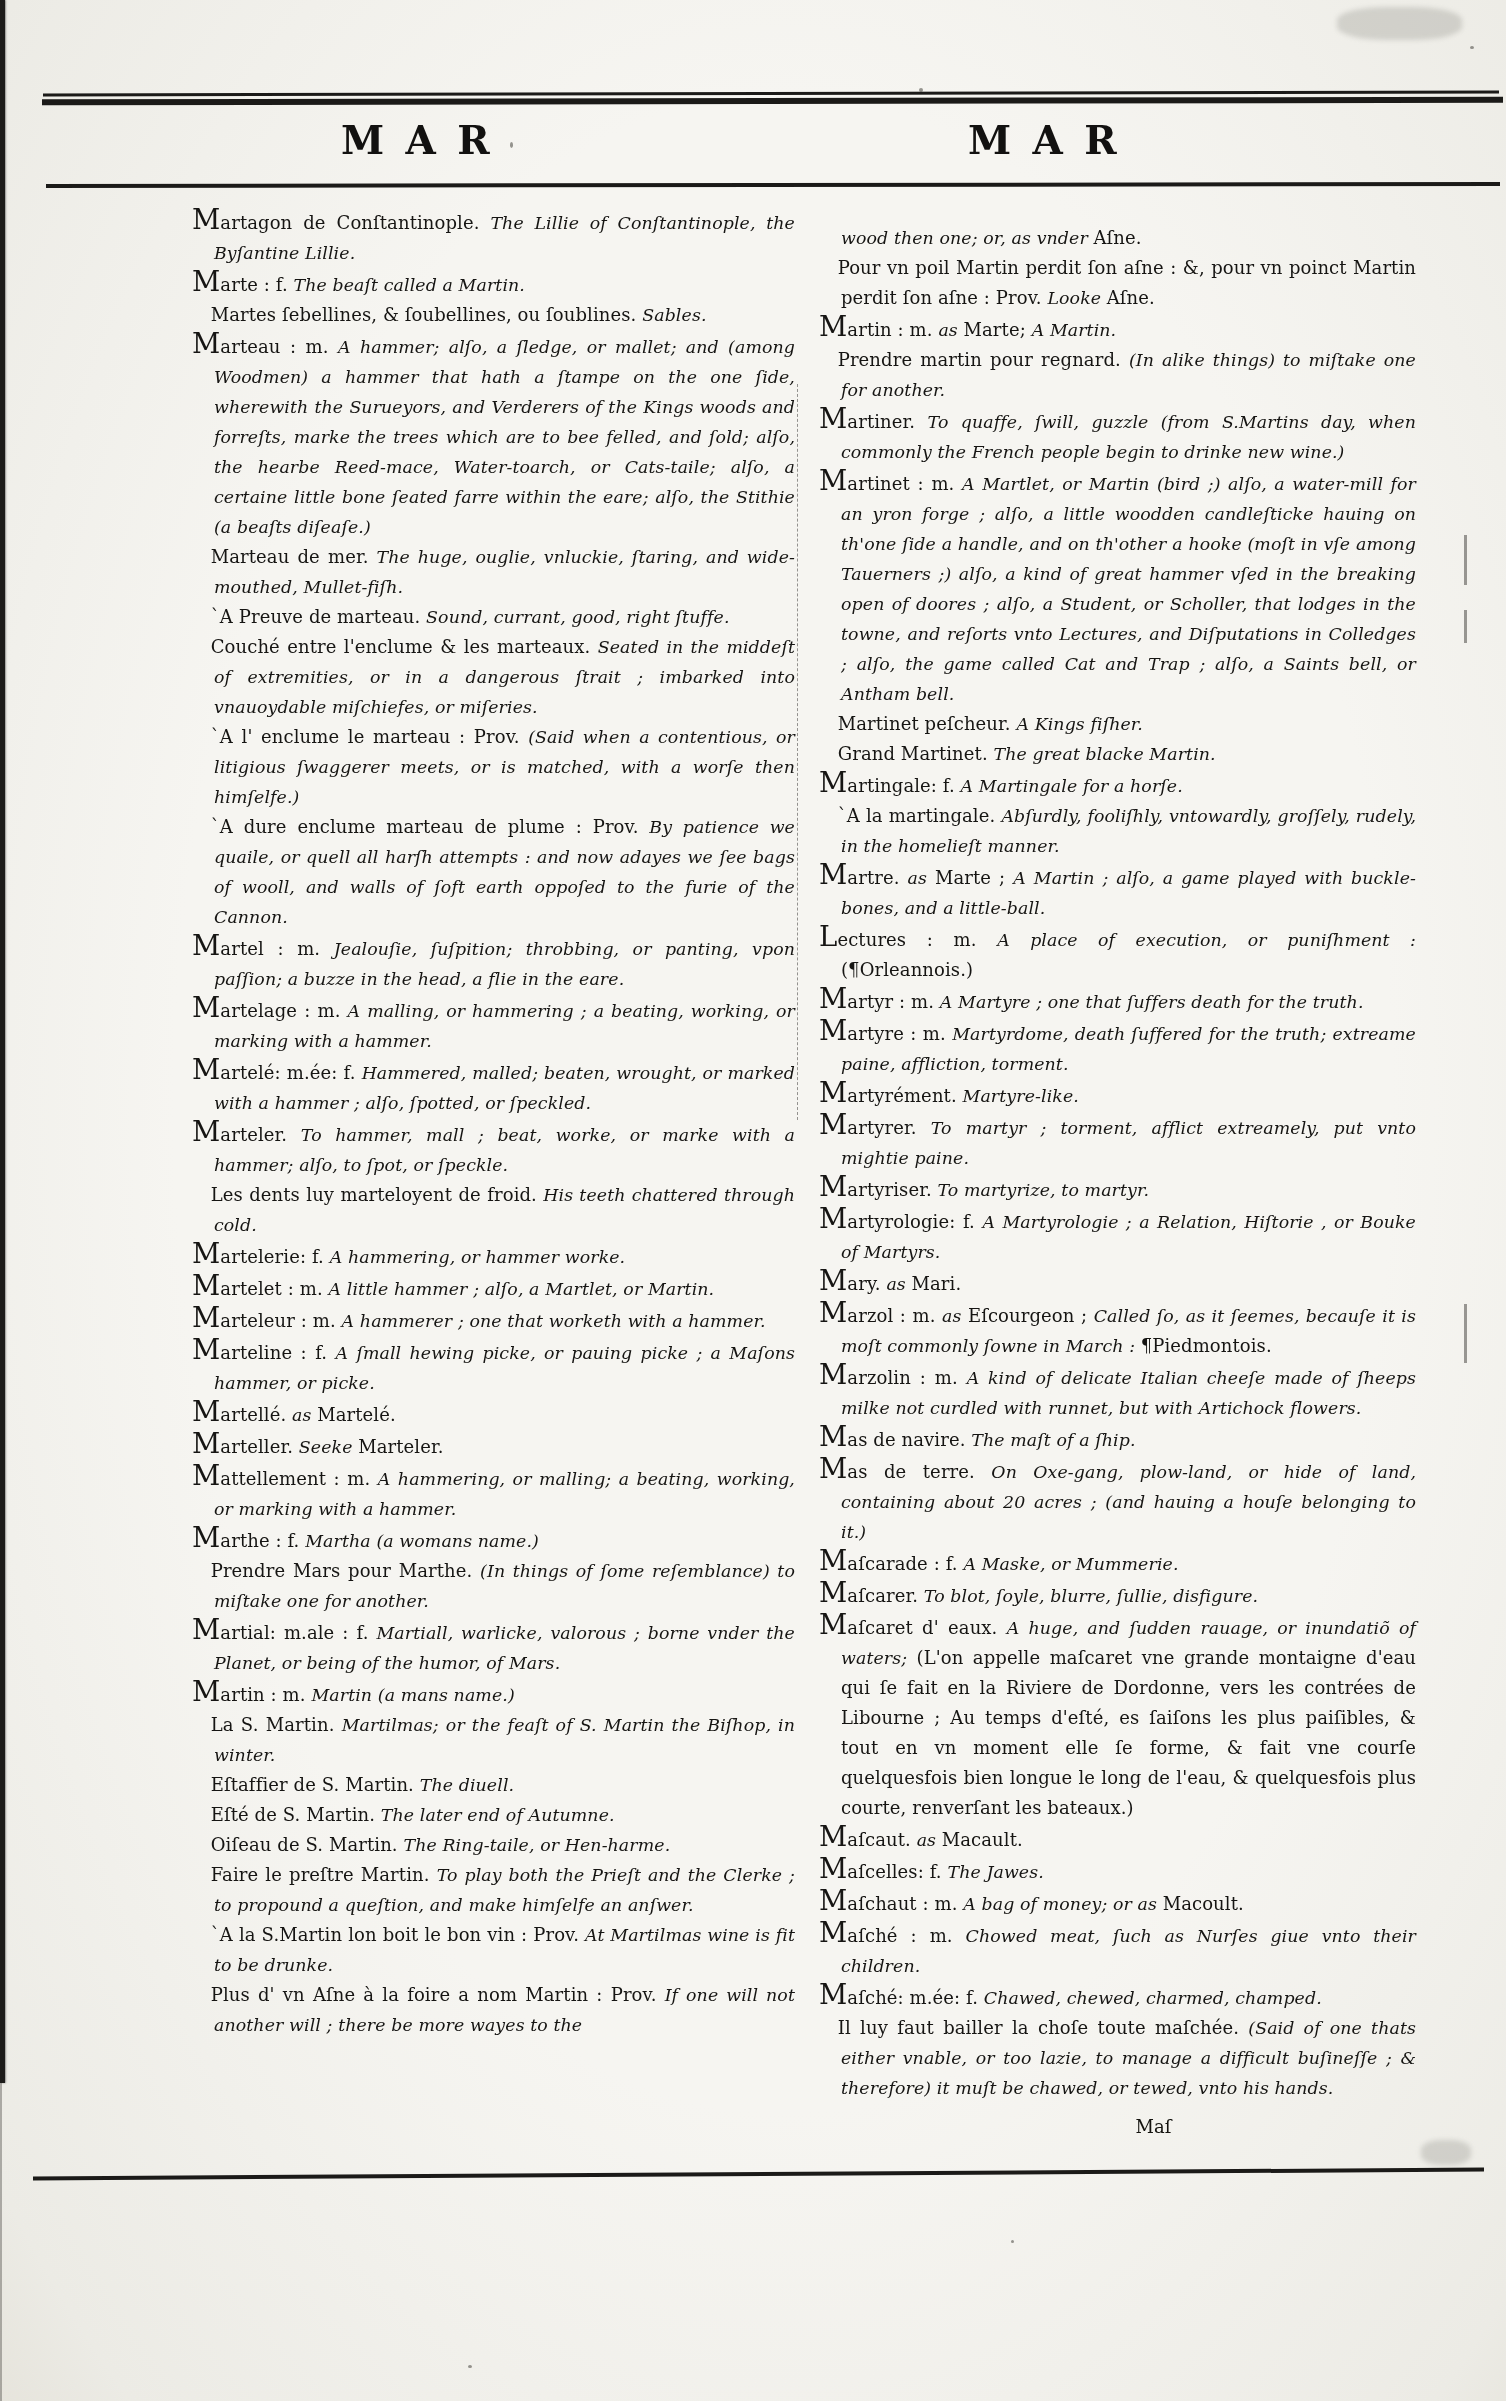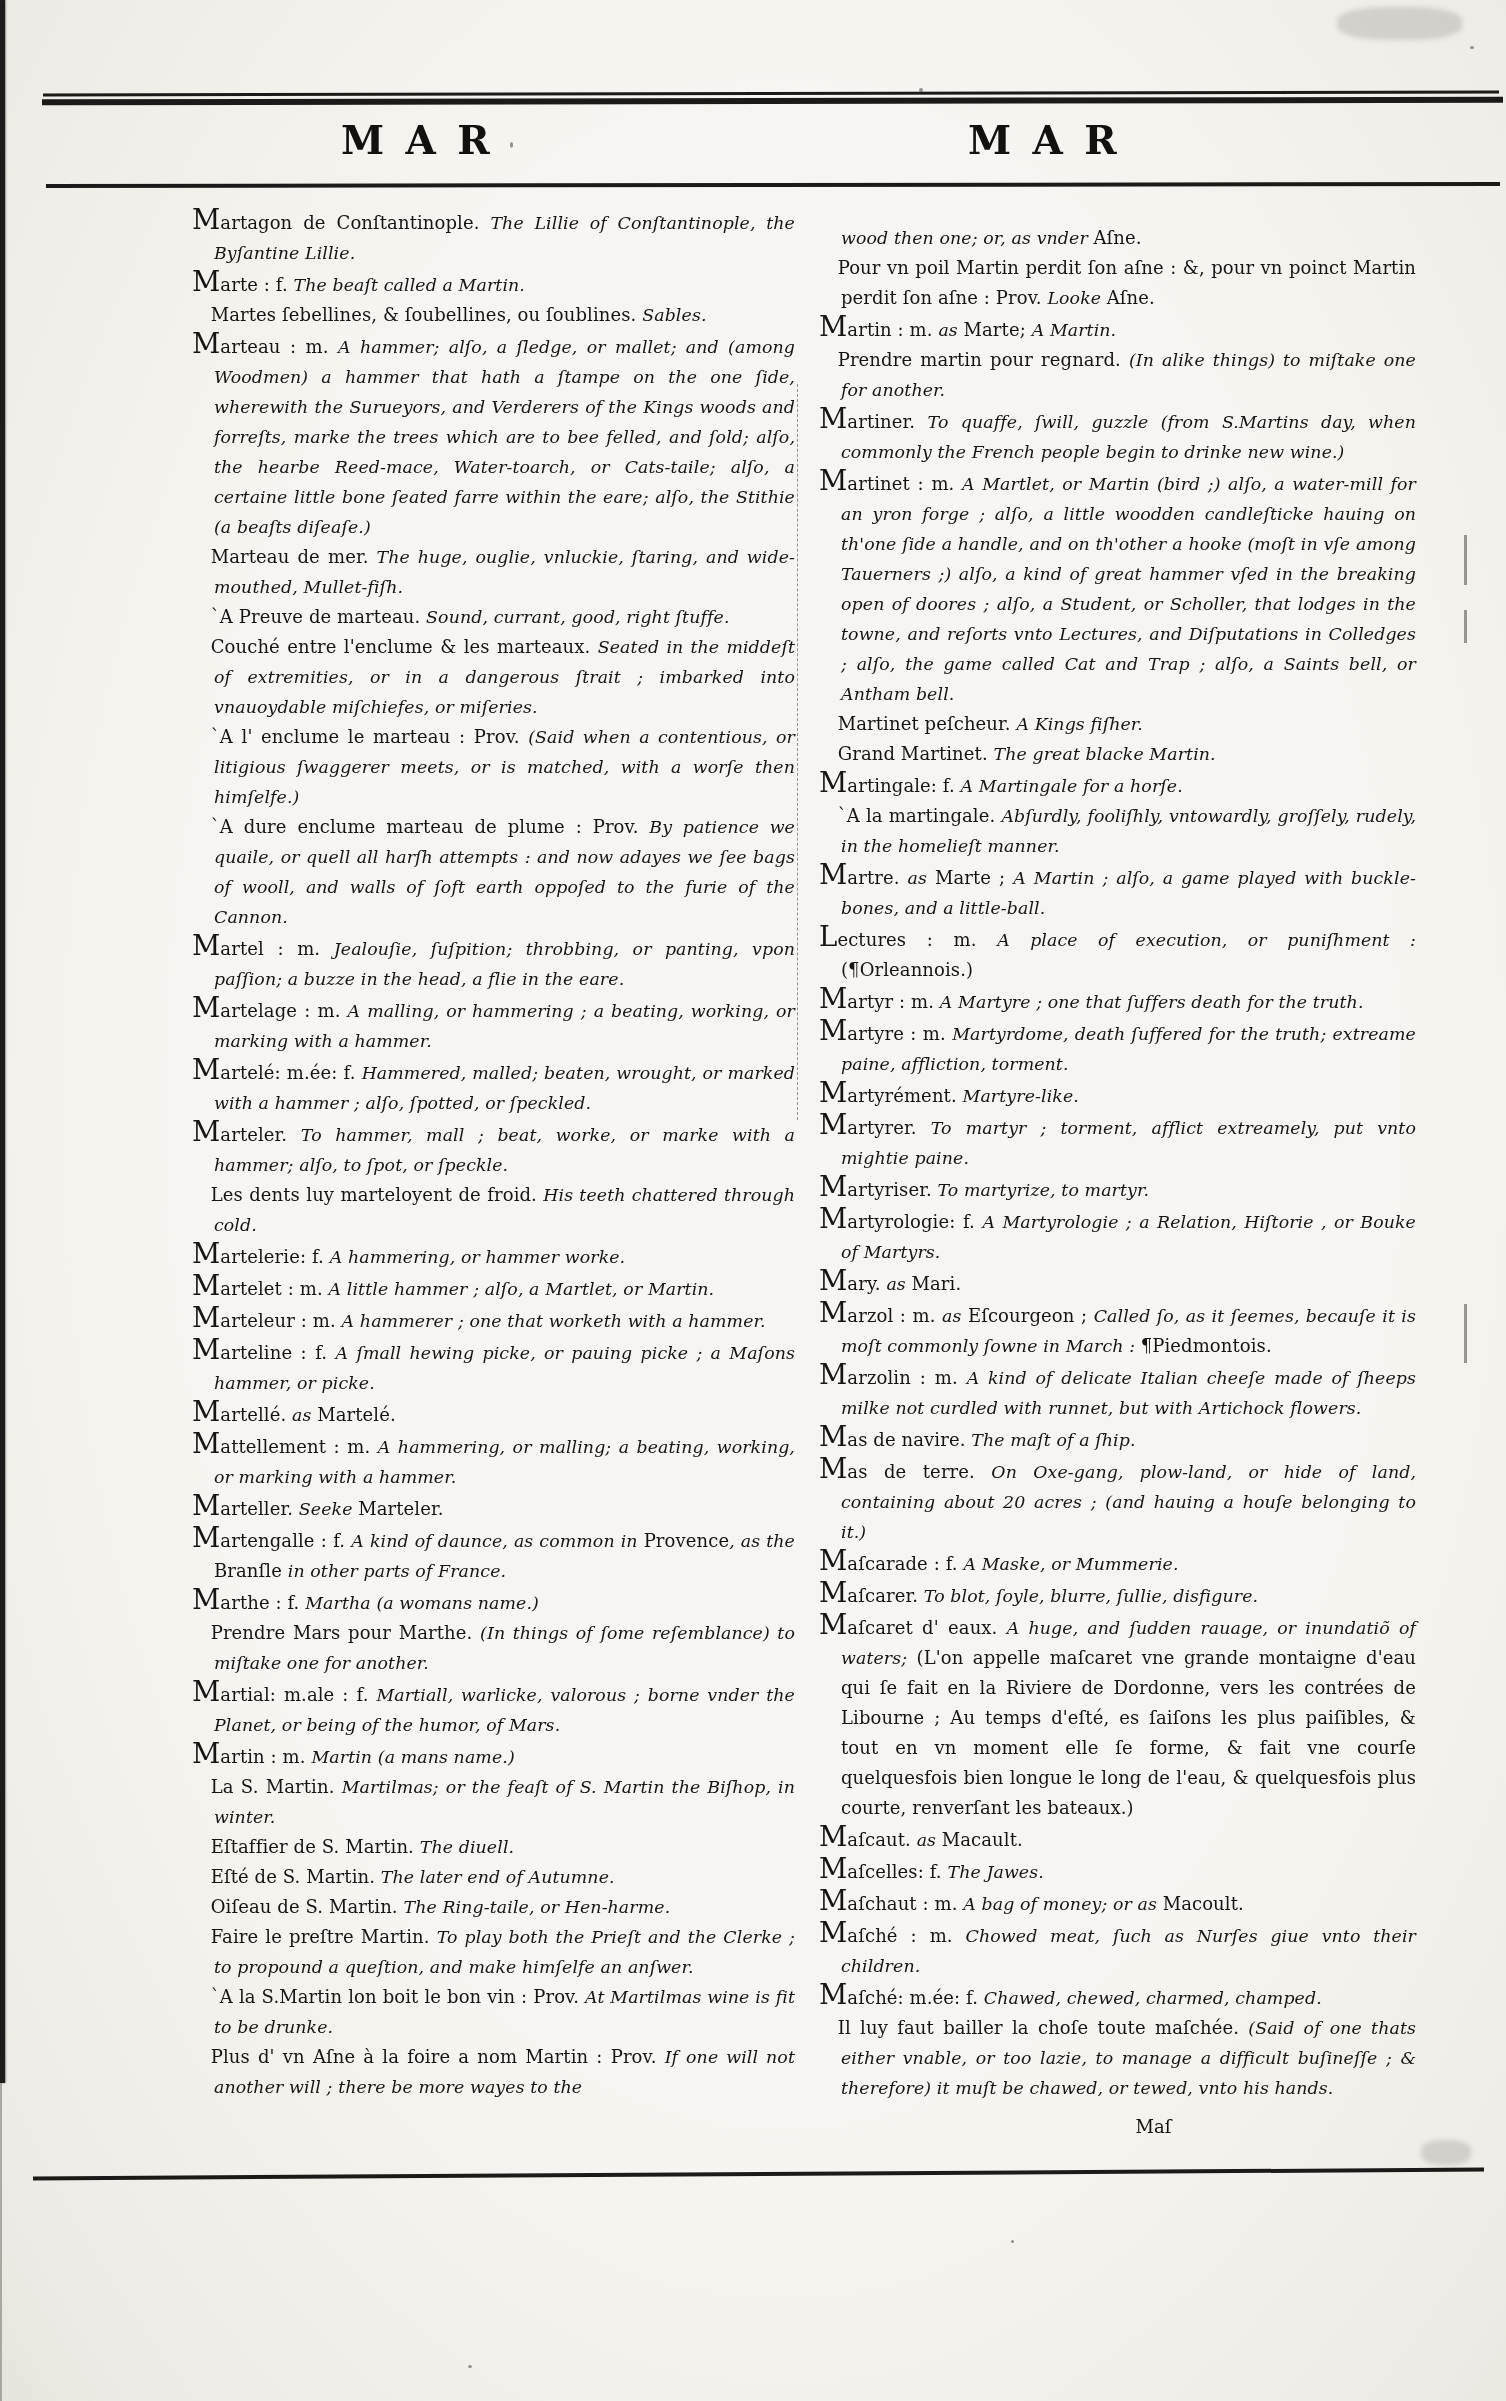--- a/index.html
+++ b/index.html
@@ -75,23 +75,22 @@
       <p class="entry main"><span class="rom">Martel : m. </span><span class="ital">Jealouſie, ſuſpition; throbbing, or panting, vpon paſſion; a buzze in the head, a flie in the eare.</span></p>
       <p class="entry main"><span class="rom">Martelage : m. </span><span class="ital">A malling, or hammering ; a beating, working, or marking with a hammer.</span></p>
       <p class="entry main"><span class="rom">Martelé: m.ée: f. </span><span class="ital">Hammered, malled; beaten, wrought, or marked with a hammer ; alſo, ſpotted, or ſpeckled.</span></p>
       <p class="entry main"><span class="rom">Marteler. </span><span class="ital">To hammer, mall ; beat, worke, or marke with a hammer; alſo, to ſpot, or ſpeckle.</span></p>
       <p class="entry sub"><span class="rom">Les dents luy marteloyent de froid. </span><span class="ital">His teeth chattered through cold.</span></p>
       <p class="entry main"><span class="rom">Martelerie: f. </span><span class="ital">A hammering, or hammer worke.</span></p>
       <p class="entry main"><span class="rom">Martelet : m. </span><span class="ital">A little hammer ; alſo, a Martlet, or Martin.</span></p>
       <p class="entry main"><span class="rom">Marteleur : m. </span><span class="ital">A hammerer ; one that worketh with a hammer.</span></p>
       <p class="entry main"><span class="rom">Marteline : f. </span><span class="ital">A ſmall hewing picke, or pauing picke ; a Maſons hammer, or picke.</span></p>
       <p class="entry main"><span class="rom">Martellé. </span><span class="ital">as </span><span class="rom">Martelé.</span></p>
+      <p class="entry main"><span class="rom">Marteller. </span><span class="ital">Seeke </span><span class="rom">Marteler.</span></p>
       <p class="entry main"><span class="rom">Mattellement : m. </span><span class="ital">A hammering, or malling; a beating, working, or marking with a hammer.</span></p>
-      <p class="entry main"><span class="rom">Marteller. </span><span class="ital">Seeke </span><span class="rom">Marteler.</span></p>
-      <p class="entry main"><span class="rom">Martengalle : f. </span><span class="ital">A kind of daunce, as common in </span><span class="rom">Provence</span><span class="ital">, as the </span><span class="rom">Branſle </span><span class="ital">in other parts of France.</span></p>
       <p class="entry main"><span class="rom">Marthe : f. </span><span class="ital">Martha (a womans name.)</span></p>
       <p class="entry sub"><span class="rom">Prendre Mars pour Marthe. </span><span class="ital">(In things of ſome reſemblance) to miſtake one for another.</span></p>
       <p class="entry main"><span class="rom">Martial: m.ale : f. </span><span class="ital">Martiall, warlicke, valorous ; borne vnder the Planet, or being of the humor, of Mars.</span></p>
       <p class="entry main"><span class="rom">Martin : m. </span><span class="ital">Martin (a mans name.)</span></p>
       <p class="entry sub"><span class="rom">La S. Martin. </span><span class="ital">Martilmas; or the feaſt of S. Martin the Biſhop, in winter.</span></p>
       <p class="entry sub"><span class="rom">Eſtaffier de S. Martin. </span><span class="ital">The diuell.</span></p>
       <p class="entry sub"><span class="rom">Eſté de S. Martin. </span><span class="ital">The later end of Autumne.</span></p>
       <p class="entry sub"><span class="rom">Oiſeau de S. Martin. </span><span class="ital">The Ring-taile, or Hen-harme.</span></p>
       <p class="entry sub"><span class="rom">Faire le preſtre Martin. </span><span class="ital">To play both the Prieſt and the Clerke ; to propound a queſtion, and make himſelfe an anſwer.</span></p>
       <p class="entry sub"><span class="rom">`A la S.Martin lon boit le bon vin : Prov. </span><span class="ital">At Martilmas wine is fit to be drunke.</span></p>

